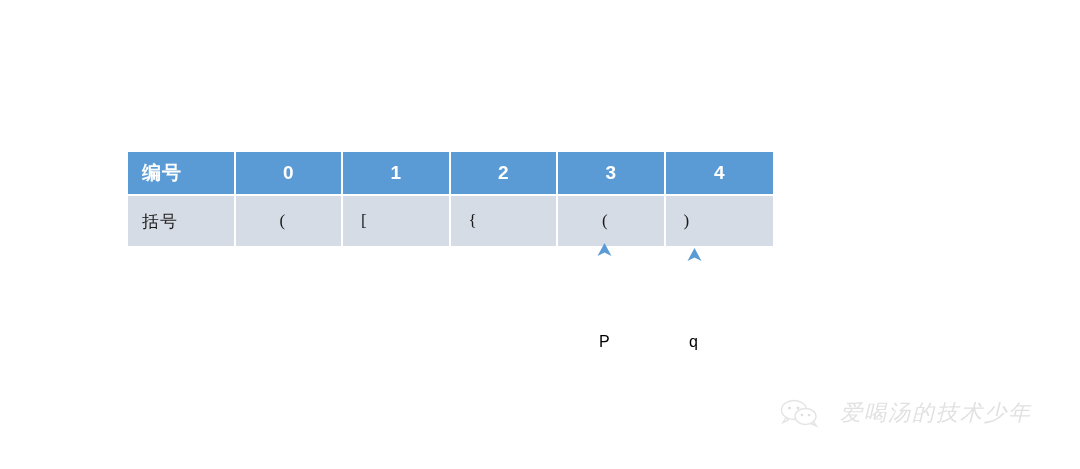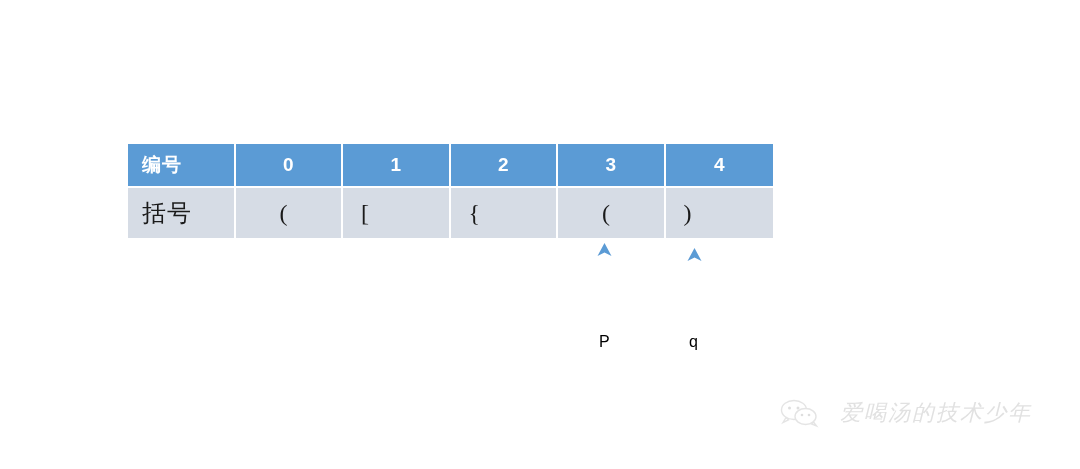--- a/index.html
+++ b/index.html
@@ -24,21 +24,21 @@
     top: 0;
     width: 1080px;
     height: 469px;
     background: #ffffff;
   }
 
   
   #bracket-table {
     position: absolute;
     left: 128px;
-    top: 144px;
+    top: 152px;
     width: 645px;
     border-collapse: separate;
     border-spacing: 0;
     table-layout: fixed;
   }
   #bracket-table td {
     padding: 0;
     margin: 0;
     vertical-align: middle;
     box-sizing: border-box;
@@ -62,21 +62,21 @@
     font-size: 20px;
     letter-spacing: 1px;
   }
   .hdr-num { text-align: center; }
 
   
   .body-row td {
     height: 50px;
     background: #D6DCE5;
     color: #1a1a1a;
-    font-size: 24px;
+    font-size: 17px;
     border-right: 2px solid #ffffff;
   }
   .body-row td:last-child { border-right: none; }
 
   .body-label {
     text-align: left;
     padding-left: 14px !important;
     font-size: 20px;
     letter-spacing: 1px;
   }

